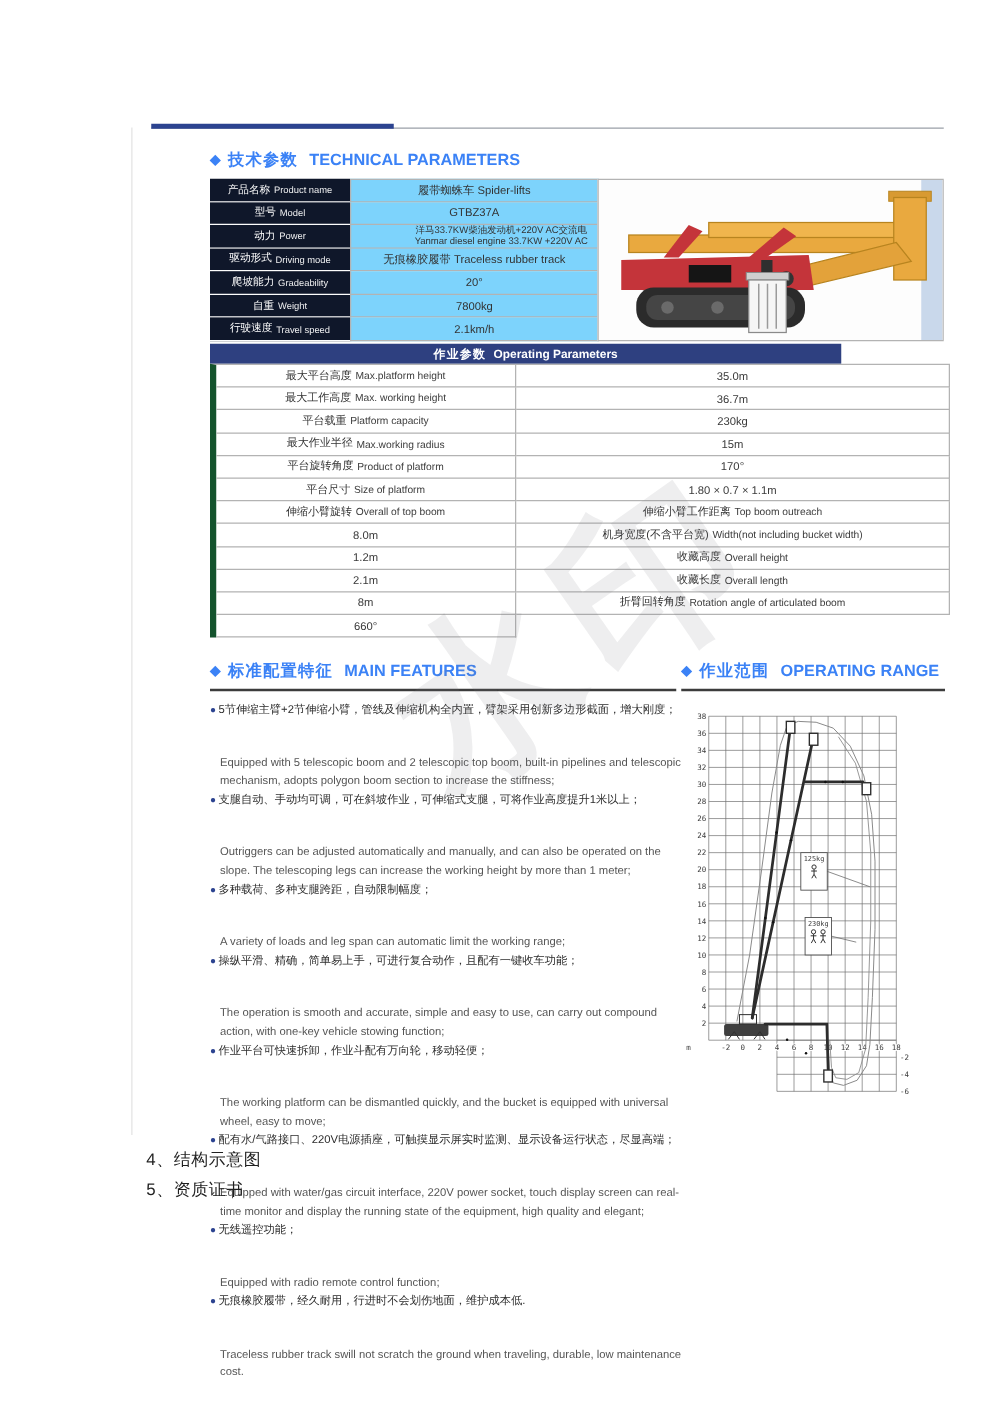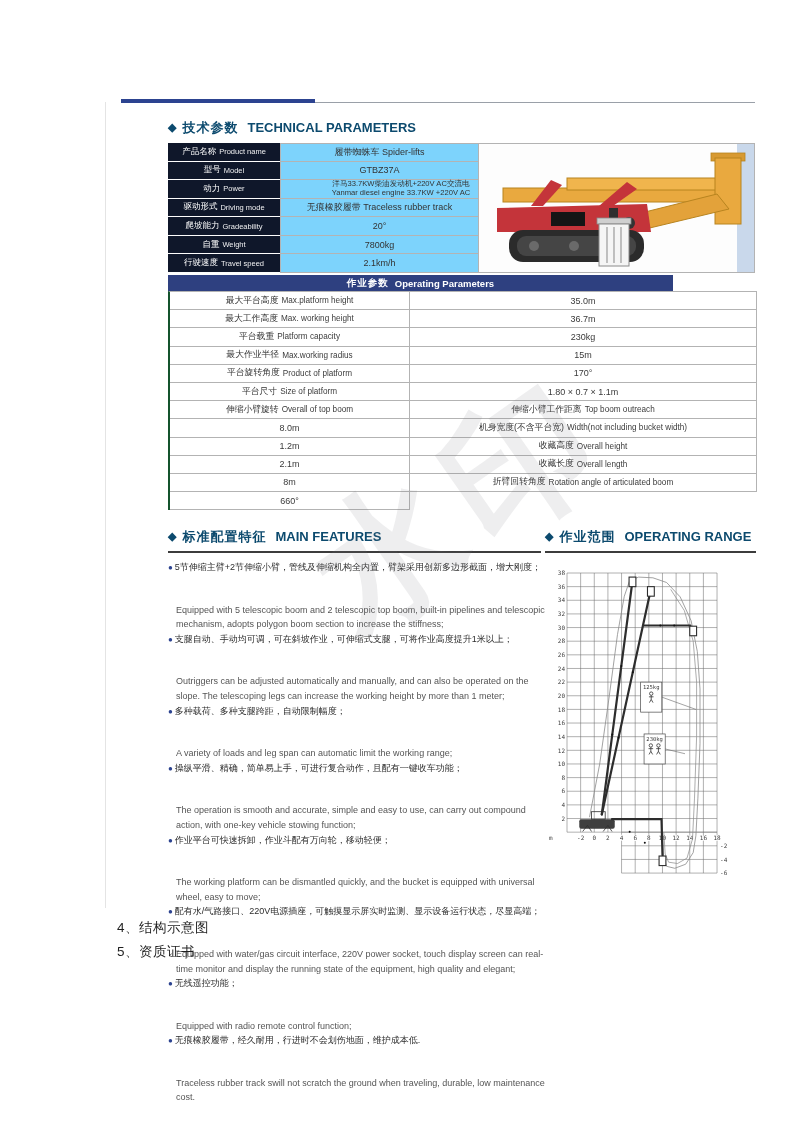--- a/index.html
+++ b/index.html
@@ -2,21 +2,21 @@
 <html><head>
 <meta charset="utf-8">
 <style>
   html,body{margin:0;padding:0;background:#ffffff;}
   .page{position:relative;width:793px;height:1122px;background:#fff;
         font-family:"Liberation Sans",sans-serif;color:#2f2f2f;overflow:hidden;}
   .left-edge{position:absolute;left:105px;top:102px;height:806px;width:0;border-left:1px solid #e4e4e4;}
   .rule-thin{position:absolute;left:121px;top:102px;width:634px;height:1px;background:#9aa0a8;}
   .rule-thick{position:absolute;left:121px;top:99px;width:194px;height:4px;background:#2c4390;}
 
-  .sec-heading{position:absolute;font-size:13px;font-weight:bold;color:#0c4a6e;white-space:nowrap;}
+  .sec-heading{position:absolute;font-size:13px;font-weight:bold;color:#3b82f6;white-space:nowrap;}
   .sec-heading .marker{font-size:11px;margin-right:6px;vertical-align:1px;}
   .sec-heading .zh{margin-right:9px;letter-spacing:1px;}
   #tech-heading{left:168px;top:119px;}
   #features-heading{left:168px;top:528px;}
   #range-heading{left:545px;top:528px;}
   .heading-underline{position:absolute;height:2px;background:#3c3c3c;}
   #features-underline{left:168px;top:551px;width:373px;}
   #range-underline{left:545px;top:551px;width:211px;}
 
   #tech-table{position:absolute;left:168px;top:143px;display:grid;
@@ -32,21 +32,21 @@
 
   #photo-cell{position:absolute;left:478px;top:143px;width:277px;height:130px;
               border:1px solid #b3b3b3;box-sizing:border-box;background:#fdfdfd;}
 
   #op-header{position:absolute;left:168px;top:275px;width:505px;height:16px;background:#2e4080;
              color:#fff;font-size:9.5px;font-weight:bold;display:flex;align-items:center;justify-content:center;
              box-sizing:border-box;white-space:nowrap;}
   #op-header .zh{margin-right:6px;letter-spacing:1px;}
 
   #op-table{position:absolute;left:168px;top:291px;display:grid;grid-template-columns:240px 347px;
-            grid-auto-rows:18.2px;border-left:2px solid #14532d;border-top:1px solid #b3b3b3;text-align:center;}
+            grid-auto-rows:18.2px;border-left:5px solid #14532d;border-top:1px solid #b3b3b3;text-align:center;}
   .t2-cell{display:flex;align-items:center;justify-content:center;border-right:1px solid #b3b3b3;
            border-bottom:1px solid #b3b3b3;font-size:8.8px;color:#333;white-space:nowrap;box-sizing:border-box;}
   .t2-label .en{font-size:8.2px;margin-left:3px;color:#3c3c3c;}
   .t2-value{font-size:9px;color:#3a3a3a;}
 
   #features-list{position:absolute;left:168px;top:560px;width:377px;}
   .feature-item{font-size:9px;line-height:14.6px;}
   .feature-item .zh{color:#2d2d2d;}
   .feature-item .bullet{color:#2c4390;font-size:8px;margin-right:2px;}
   .feature-item .en{color:#555;padding-left:8px;margin-top:27px;}

